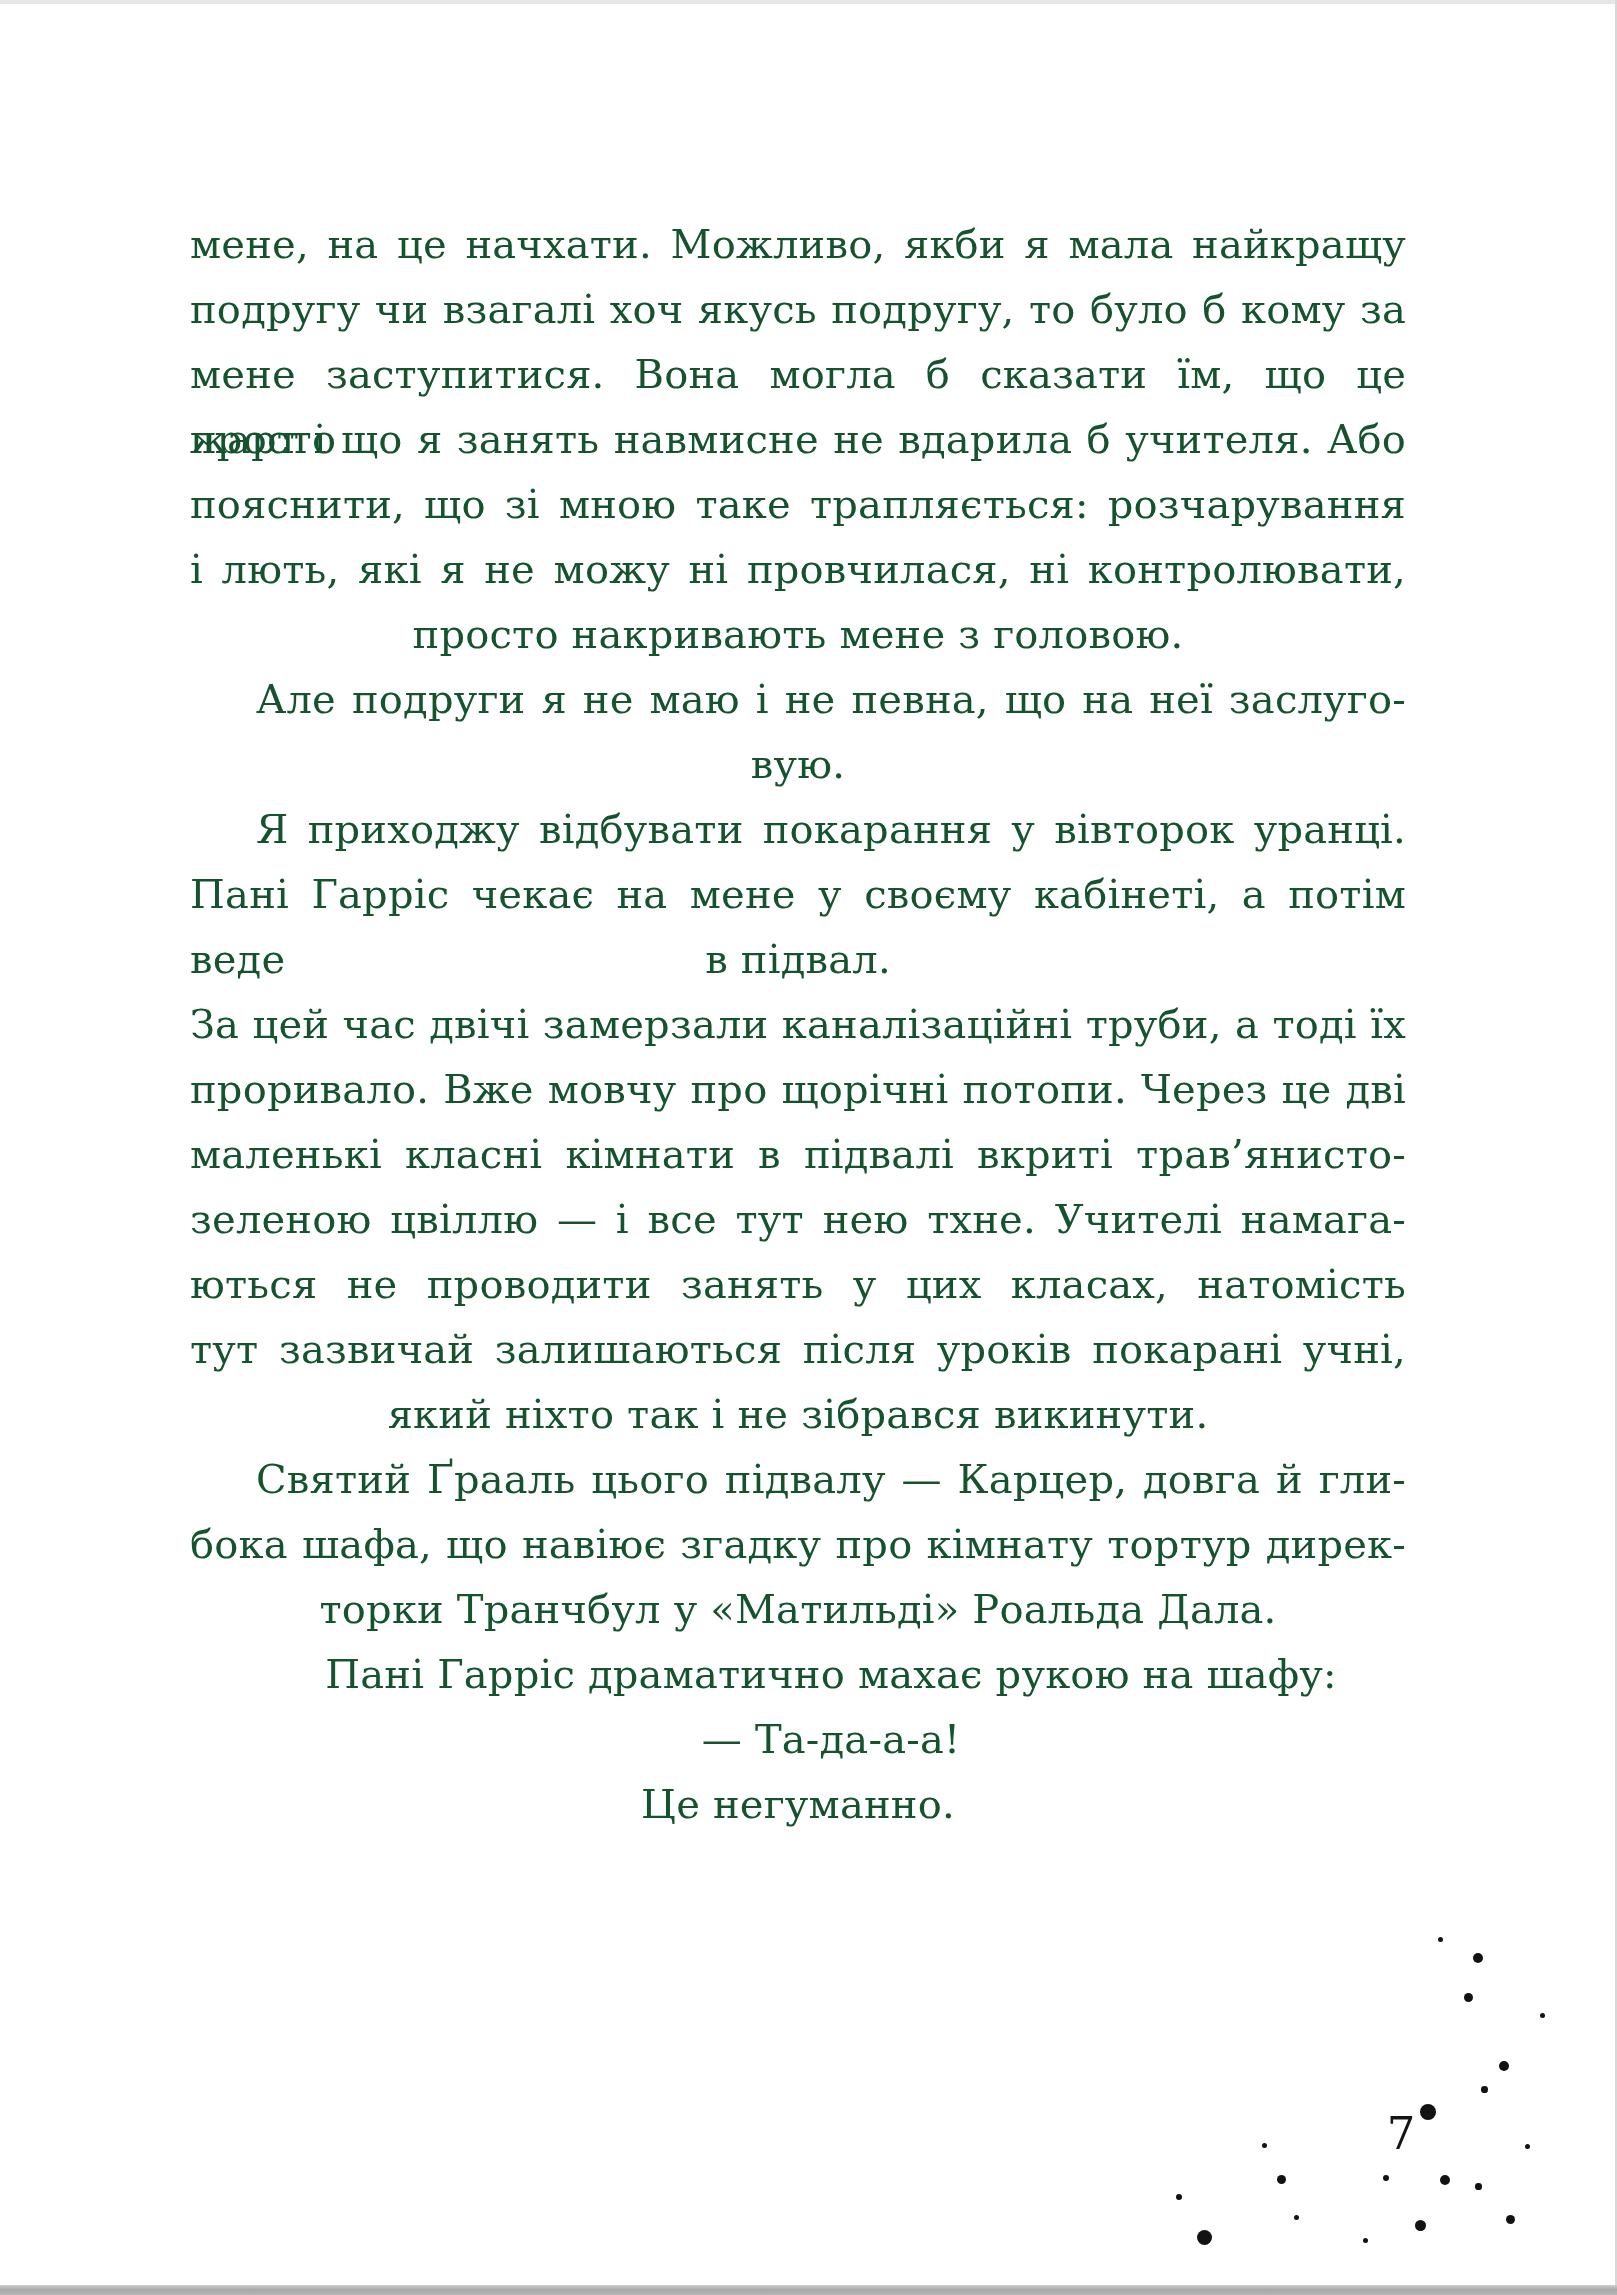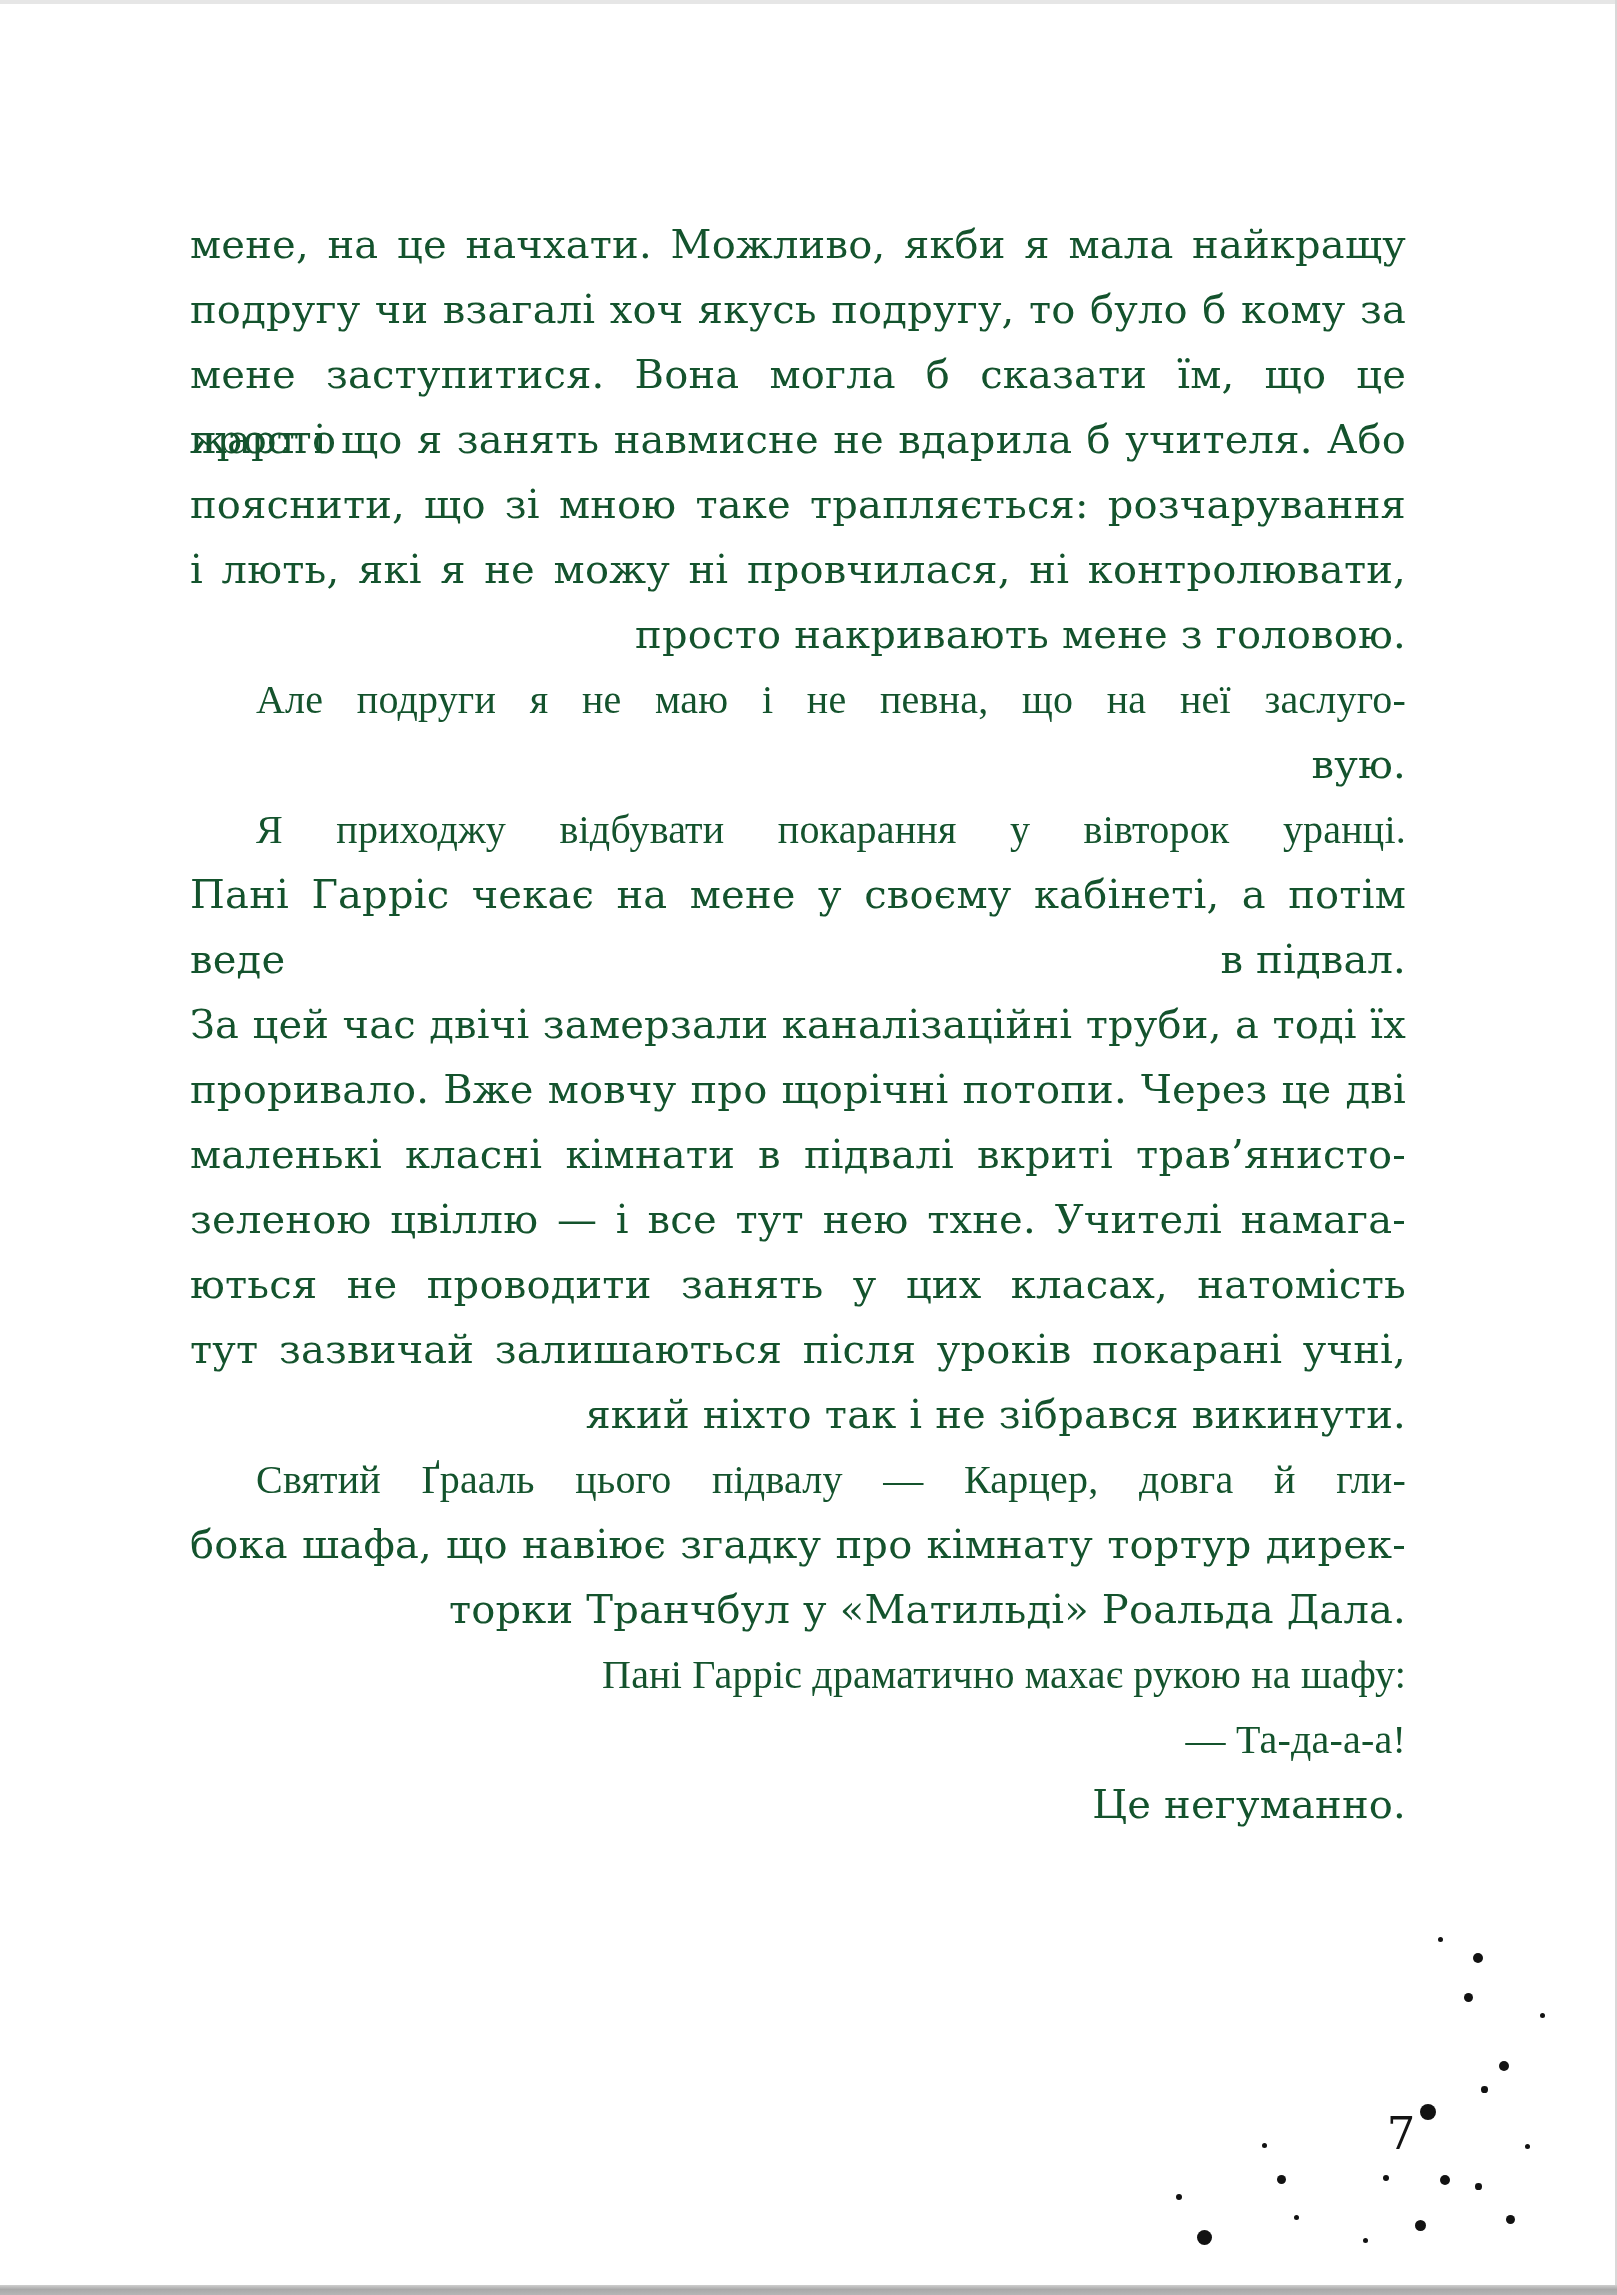--- a/index.html
+++ b/index.html
@@ -31,30 +31,29 @@
     left: 190px;
     top: 212px;
     width: 1216px;
     font-size: 40px;
     line-height: 65px;
     color: #14532d;
     letter-spacing: 0.2px;
   }
   .text-line {
     height: 65px;
-    text-align: right;
+    text-align: center;
   }
   .text-line.just {
     text-align: justify;
     text-align-last: justify;
     text-justify: inter-word;
   }
   .text-line.indent {
     text-indent: 66px;
-    font-family: Liberation Serif, serif;
   }
   .page-number {
     position: absolute;
     left: 1379px;
     top: 2110px;
     width: 44px;
     height: 47px;
     font-size: 45px;
     line-height: 47px;
     text-align: center;

